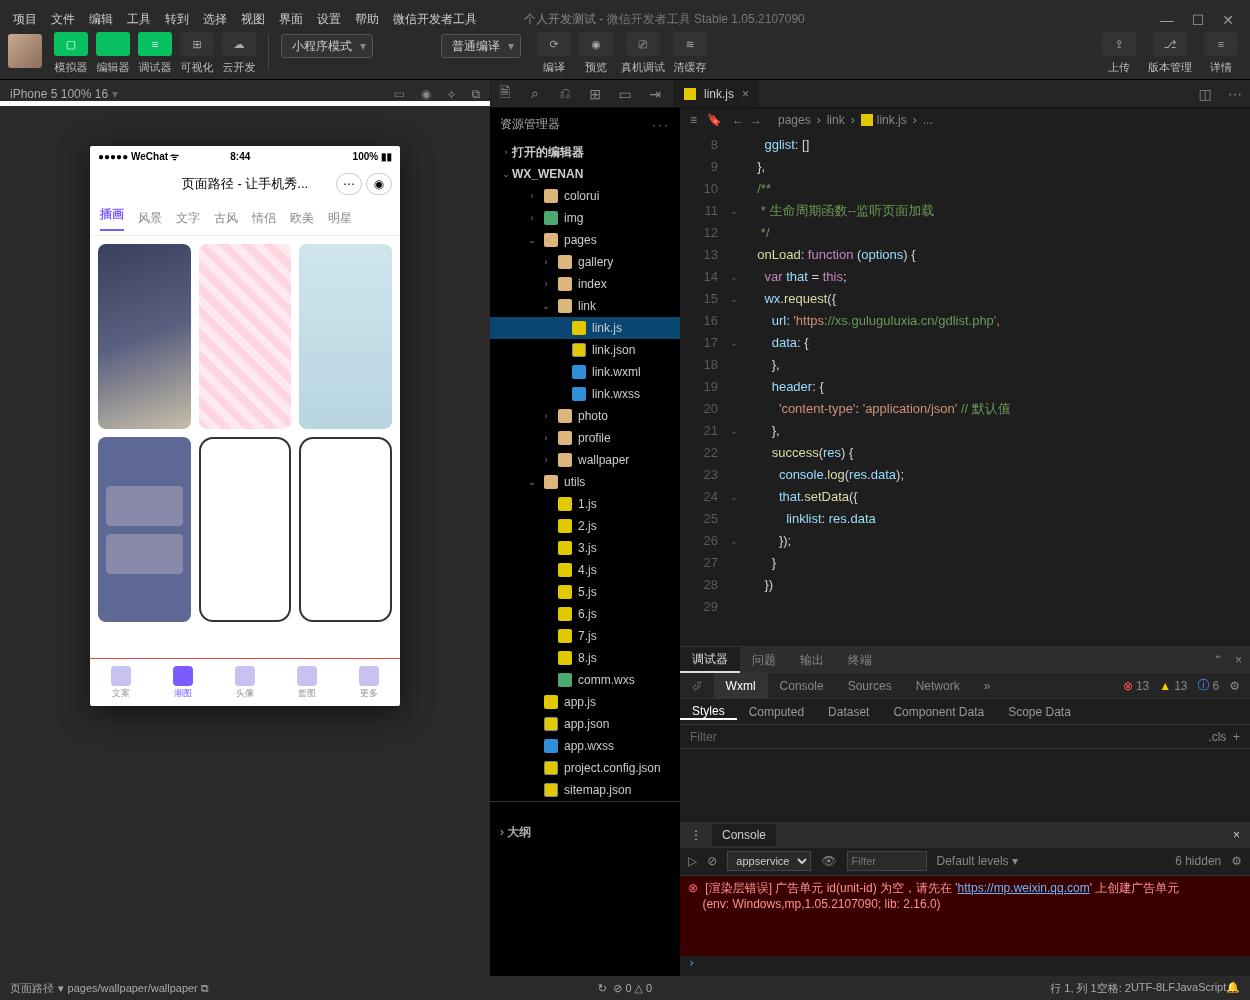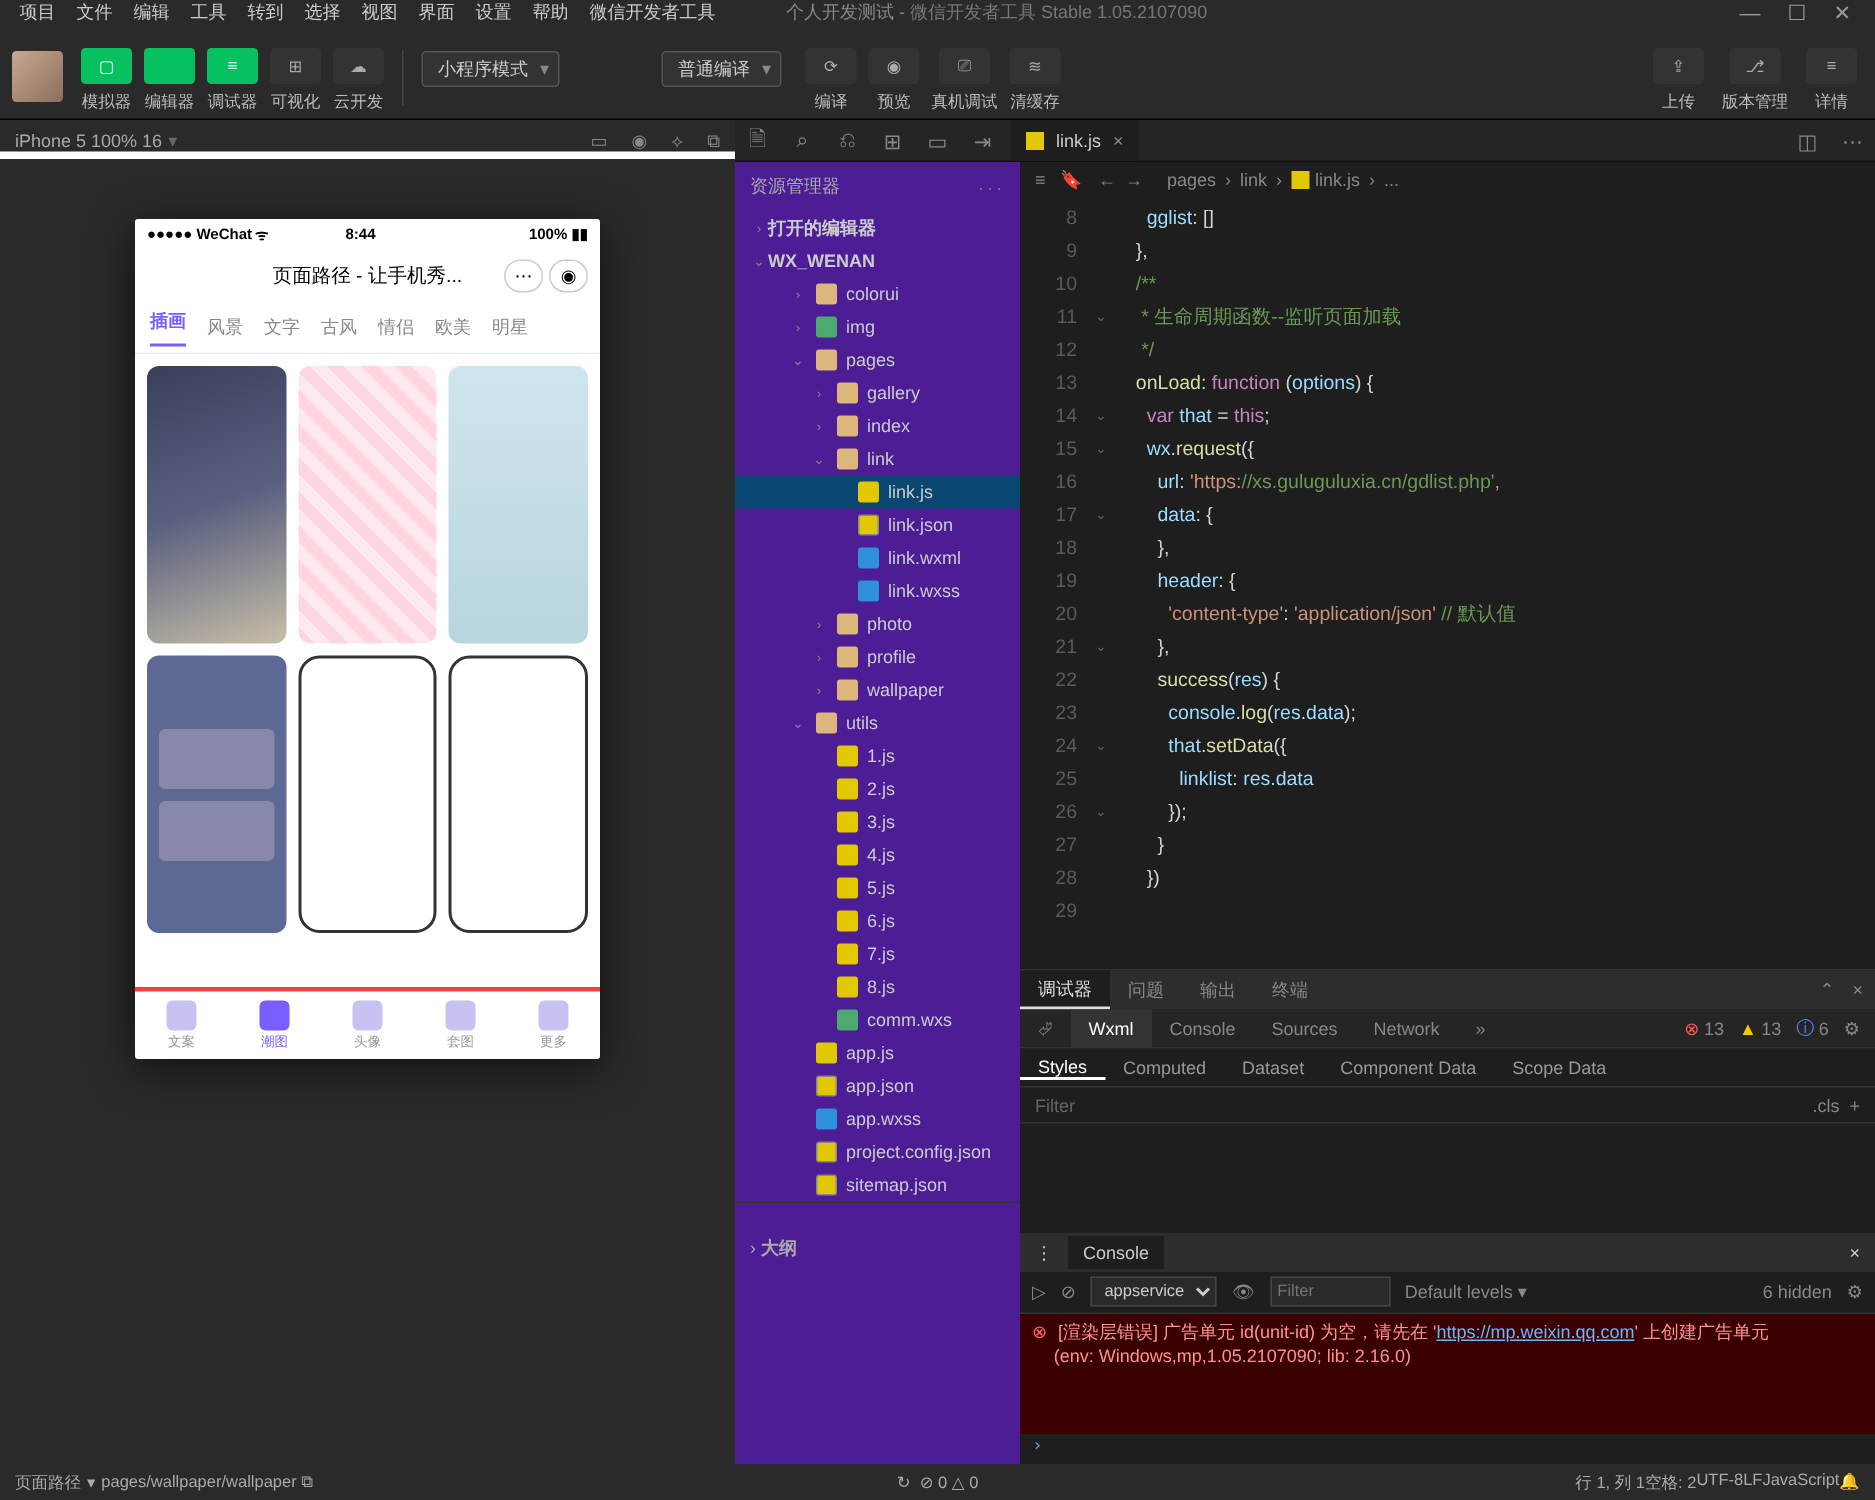--- a/index.html
+++ b/index.html
@@ -1,19 +1,19 @@
 <!DOCTYPE html>
 <html><head>
 <meta charset="utf-8">
 <style>
 *{margin:0;padding:0;box-sizing:border-box;font-family:"Microsoft YaHei",sans-serif;-webkit-font-smoothing:antialiased}
 body{background:#1e1e1e;color:#ccc;overflow:hidden;width:1250px;height:1000px;font-size:12px}
 
 
-.menubar{height:28px;background:#2a2a2a;display:flex;align-items:flex-start;padding:0 6px;color:#ccc}
+.menubar{height:28px;background:#2a2a2a;display:flex;align-items:flex-end;padding:0 6px;color:#ccc}
 .menubar .mi{padding:0 7px;cursor:default;font-size:12px}
 .menubar .title{margin-left:40px;color:#888;font-size:12px}
 .menubar .wincontrols{margin-left:auto;display:flex;gap:18px;padding-right:10px;color:#999;font-size:14px}
 
 
 .toolbar{height:52px;background:#2a2a2a;display:flex;align-items:flex-start;padding:4px 6px;border-bottom:1px solid #000}
 .avatar{width:34px;height:34px;background:linear-gradient(135deg,#c8a890,#8b6f5c);border-radius:3px;margin:2px 8px 0 2px}
 .tbtn{display:flex;flex-direction:column;align-items:center;margin:0 4px;color:#bbb;font-size:11px}
 .tbtn .ic{width:34px;height:24px;border-radius:3px;display:flex;align-items:center;justify-content:center;margin-bottom:4px}
 .tbtn.green .ic{background:#07c160;color:#fff}
@@ -40,38 +40,38 @@
 .ptabs .act{color:#7b5cff;font-weight:bold;border-bottom:2px solid #7b5cff;padding-bottom:6px}
 .pgrid{flex:1;padding:8px;display:grid;grid-template-columns:1fr 1fr 1fr;grid-auto-rows:185px;gap:8px;overflow:hidden}
 .pcard{border-radius:8px;background:#eee}
 .pc1{background:linear-gradient(160deg,#3a3f5a 0%,#5a6080 50%,#c8bfa8 100%)}
 .pc2{background:repeating-linear-gradient(45deg,#ffd5e0 0 8px,#ffe9f0 8px 16px)}
 .pc3{background:linear-gradient(180deg,#cfe5ee,#b8d5e0)}
 .pc4{background:#5d6894;display:flex;flex-direction:column;justify-content:center;gap:8px;padding:8px}
 .pc4 .fr{height:40px;background:#88a;border-radius:4px}
 .pc5{background:#fff;border:2px solid #333;border-radius:14px}
 .pc6{background:#fff;border:2px solid #333;border-radius:14px}
-.pnav{height:48px;border-top:3px solid #ef4444;display:flex}
+.pnav{height:48px;border-top:1px solid #ef4444;display:flex}
 .pnav .nit{flex:1;display:flex;flex-direction:column;align-items:center;justify-content:center;font-size:9px;color:#999}
 .pnav .nit.act{color:#7b5cff}
 .pnav .nic{width:20px;height:20px;border-radius:4px;margin-bottom:1px}
 
 
 .right-col{flex:1;display:flex;flex-direction:column;background:#1e1e1e;min-width:0}
 .editor-top{height:28px;display:flex;align-items:center;background:#252526;border-bottom:1px solid #111}
 .eicon{width:30px;display:flex;align-items:center;justify-content:center;color:#888;font-size:14px}
 .etabs{display:flex;height:100%;margin-left:4px}
 .etab{display:flex;align-items:center;padding:0 10px;background:#1e1e1e;color:#ccc;gap:8px;font-size:12px}
 .etab .dot{width:12px;height:12px;background:#e2c800;display:inline-block}
 .etab .x{color:#888}
 .ed-hicons{margin-left:auto;display:flex}
 .editor-area{flex:1;display:flex;min-height:0}
 
 
-.explorer{width:190px;background:#4c1d95;color:#ccc;font-size:12px;overflow:auto}
+.explorer{width:190px;background:#000000;color:#ccc;font-size:12px;overflow:auto}
 .ex-title{padding:8px 10px;color:#aaa;display:flex;align-items:center}
 .ex-title .dots{margin-left:auto;letter-spacing:2px;color:#888}
 .tree .tn{display:flex;align-items:center;height:22px;padding-left:10px;white-space:nowrap}
 .tree .tn.sel{background:#094771}
 .tree .car{width:12px;display:inline-block;text-align:center;color:#888;font-size:9px}
 .tree .fi{width:14px;height:14px;margin:0 6px;display:inline-block;border-radius:2px}
 .fi-folder{background:#dcb67a}
 .fi-folder-img{background:#4ea971}
 .fi-folder-open{background:#dcb67a}
 .fi-js{background:#e2c800}

